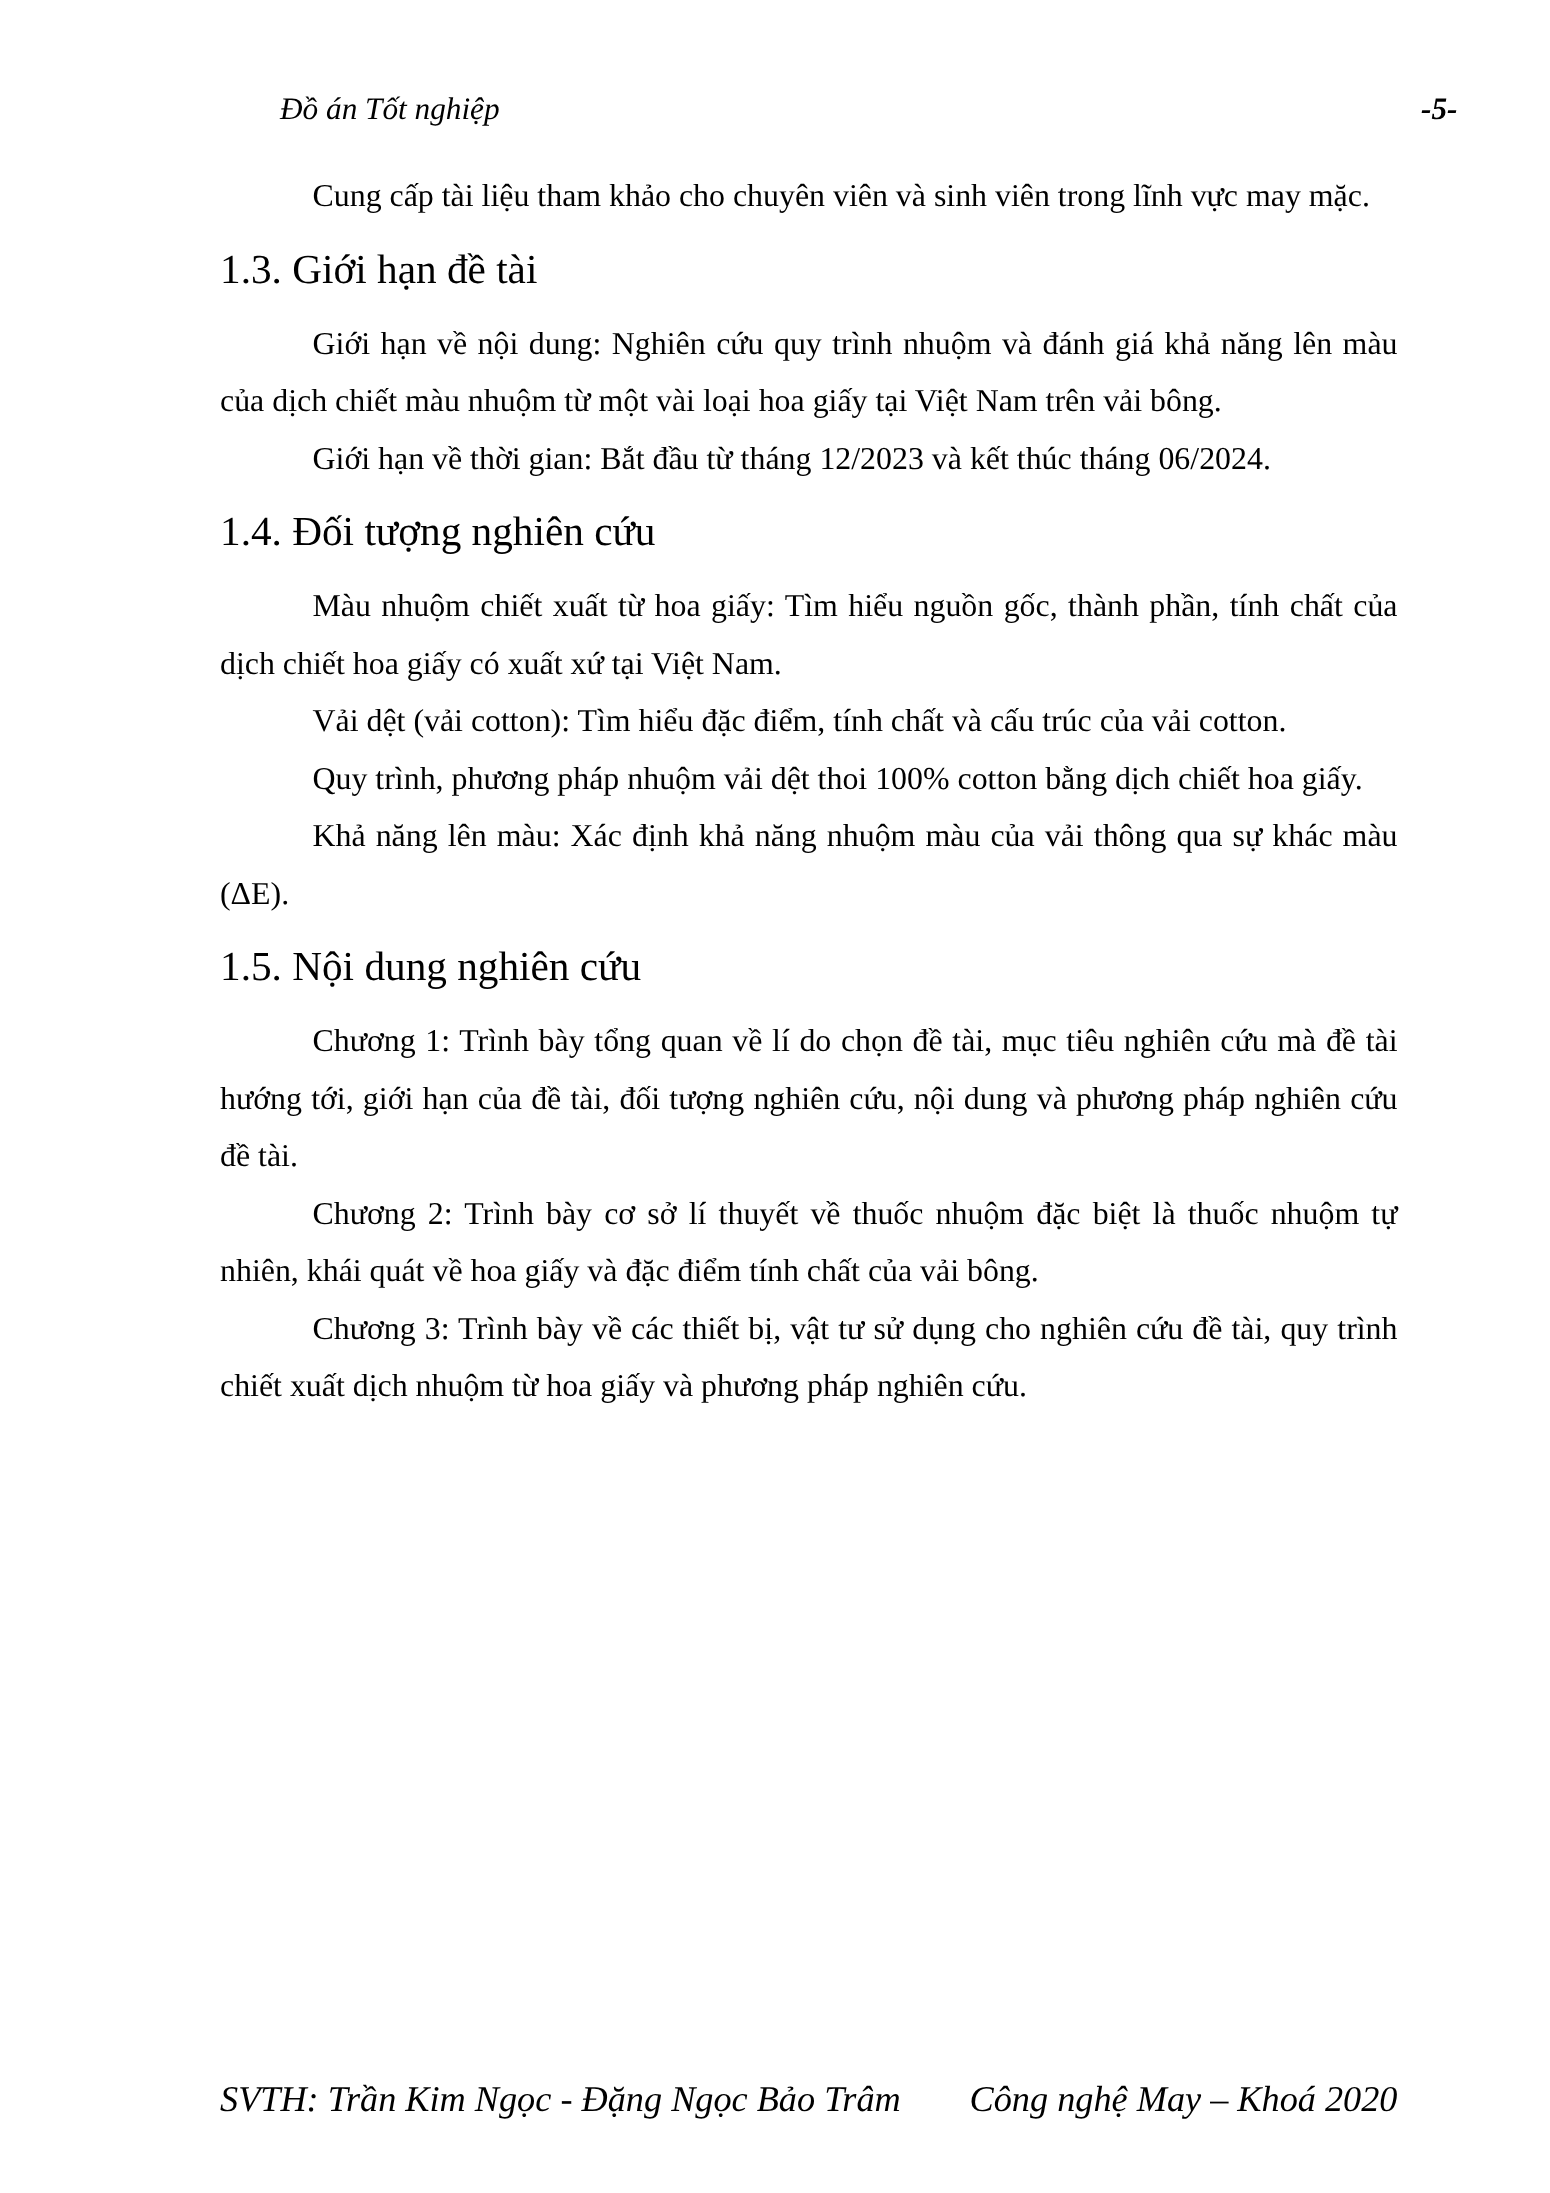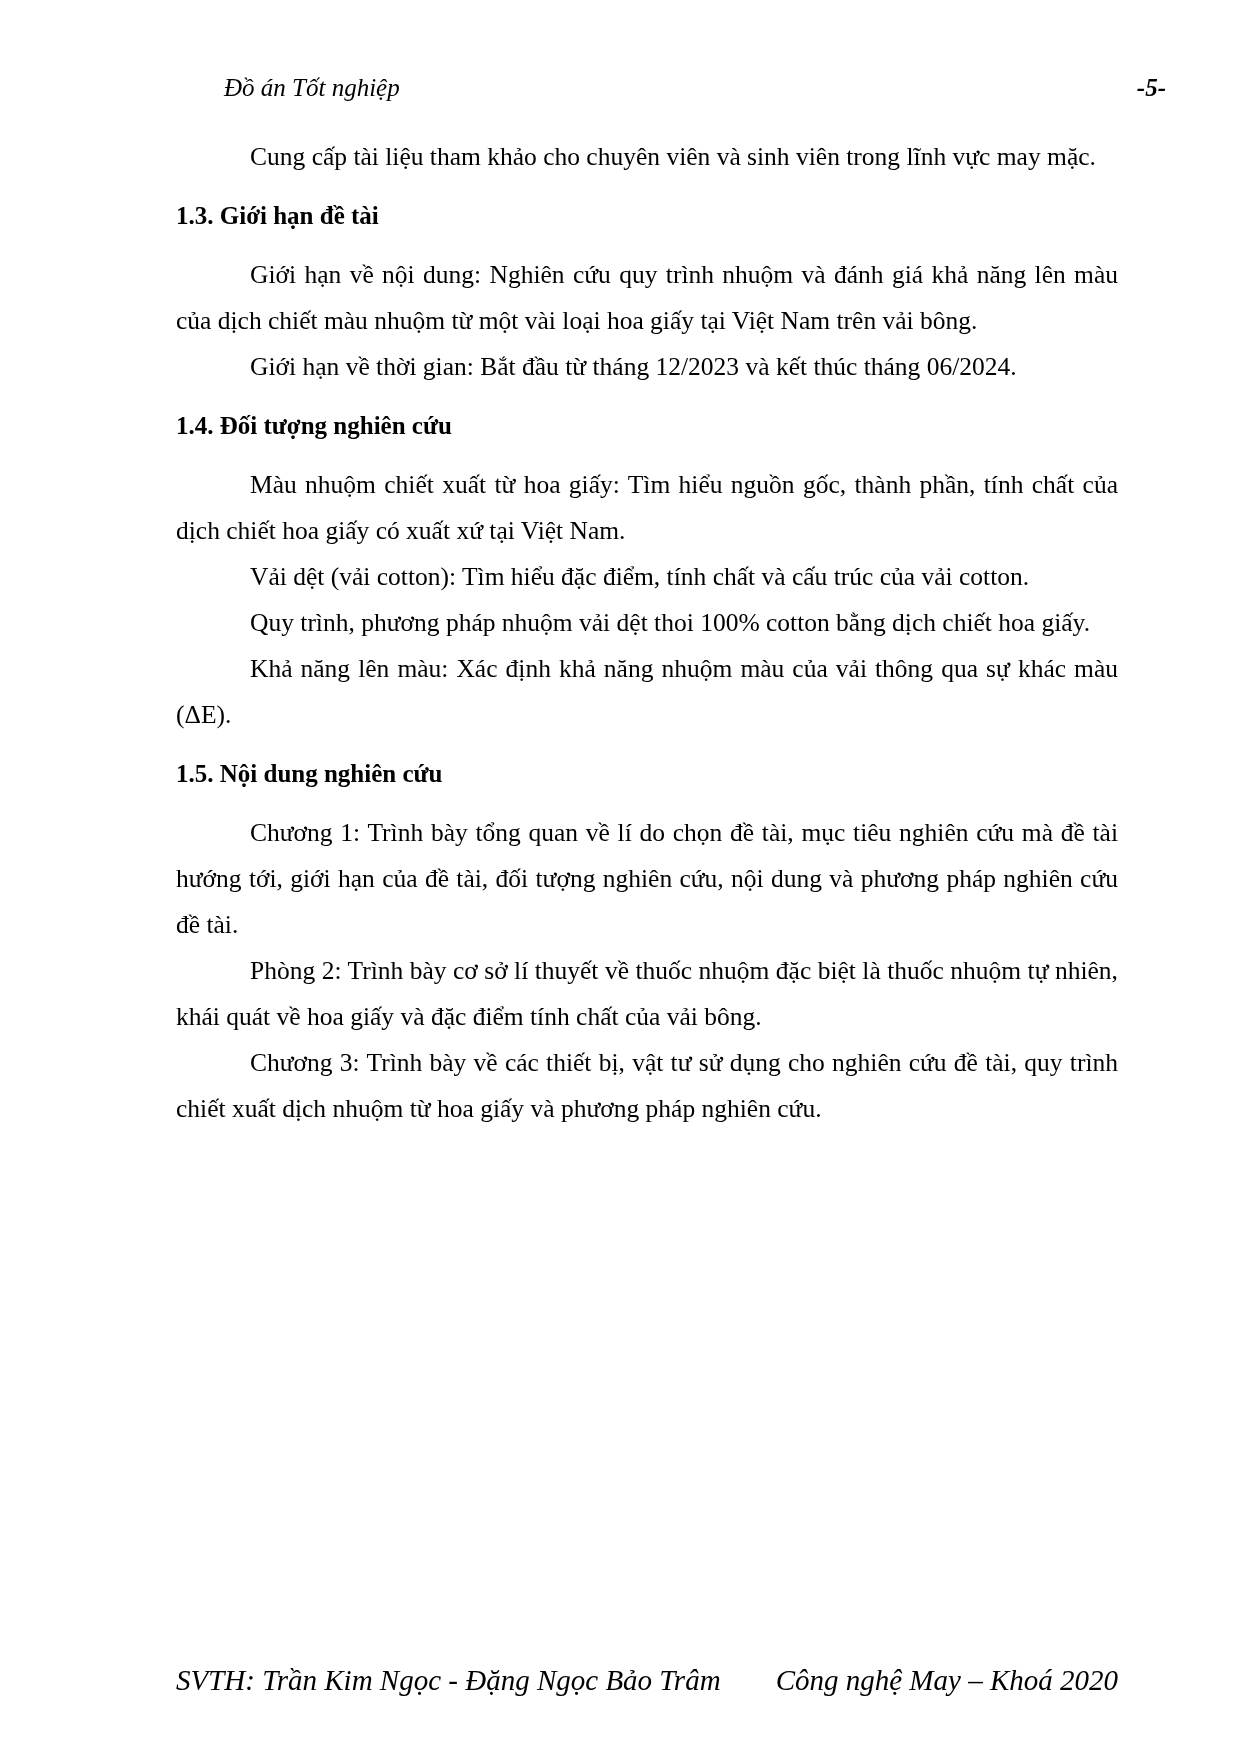--- a/index.html
+++ b/index.html
@@ -36,22 +36,22 @@
       font-size: 25.5px;
       line-height: 46px;
     }
     .para {
       margin: 0;
       text-align: justify;
       text-indent: 74px;
     }
     .heading {
       margin: 0;
-      font-weight: bold;
-      font-size: 25px;
+      font-weight: normal;
+      font-size: 33px;
       padding-top: 13px;
       padding-bottom: 13px;
     }
     .page-footer {
       position: absolute;
       left: 176px;
       top: 1664px;
       width: 942px;
       height: 36px;
       font-size: 29px;
@@ -76,20 +76,20 @@
   <p class="para">Giới hạn về thời gian: Bắt đầu từ tháng 12/2023 và kết thúc tháng 06/2024.</p>
 
   <h2 class="heading">1.4. Đối tượng nghiên cứu</h2>
   <p class="para">Màu nhuộm chiết xuất từ hoa giấy: Tìm hiểu nguồn gốc, thành phần, tính chất của dịch chiết hoa giấy có xuất xứ tại Việt Nam.</p>
   <p class="para">Vải dệt (vải cotton): Tìm hiểu đặc điểm, tính chất và cấu trúc của vải cotton.</p>
   <p class="para">Quy trình, phương pháp nhuộm vải dệt thoi 100% cotton bằng dịch chiết hoa giấy.</p>
   <p class="para">Khả năng lên màu: Xác định khả năng nhuộm màu của vải thông qua sự khác màu (ΔE).</p>
 
   <h2 class="heading">1.5. Nội dung nghiên cứu</h2>
   <p class="para">Chương 1: Trình bày tổng quan về lí do chọn đề tài, mục tiêu nghiên cứu mà đề tài hướng tới, giới hạn của đề tài, đối tượng nghiên cứu, nội dung và phương pháp nghiên cứu đề tài.</p>
-  <p class="para">Phòng 2: Trình bày cơ sở lí thuyết về thuốc nhuộm đặc biệt là thuốc nhuộm tự nhiên, khái quát về hoa giấy và đặc điểm tính chất của vải bông.</p>
+  <p class="para">Chương 2: Trình bày cơ sở lí thuyết về thuốc nhuộm đặc biệt là thuốc nhuộm tự nhiên, khái quát về hoa giấy và đặc điểm tính chất của vải bông.</p>
   <p class="para">Chương 3: Trình bày về các thiết bị, vật tư sử dụng cho nghiên cứu đề tài, quy trình chiết xuất dịch nhuộm từ hoa giấy và phương pháp nghiên cứu.</p>
 </div>
 
 <div class="page-footer">
   <span class="left">SVTH: Trần Kim Ngọc - Đặng Ngọc Bảo Trâm</span>
   <span class="right">Công nghệ May – Khoá 2020</span>
 </div>
 
 </body></html>

